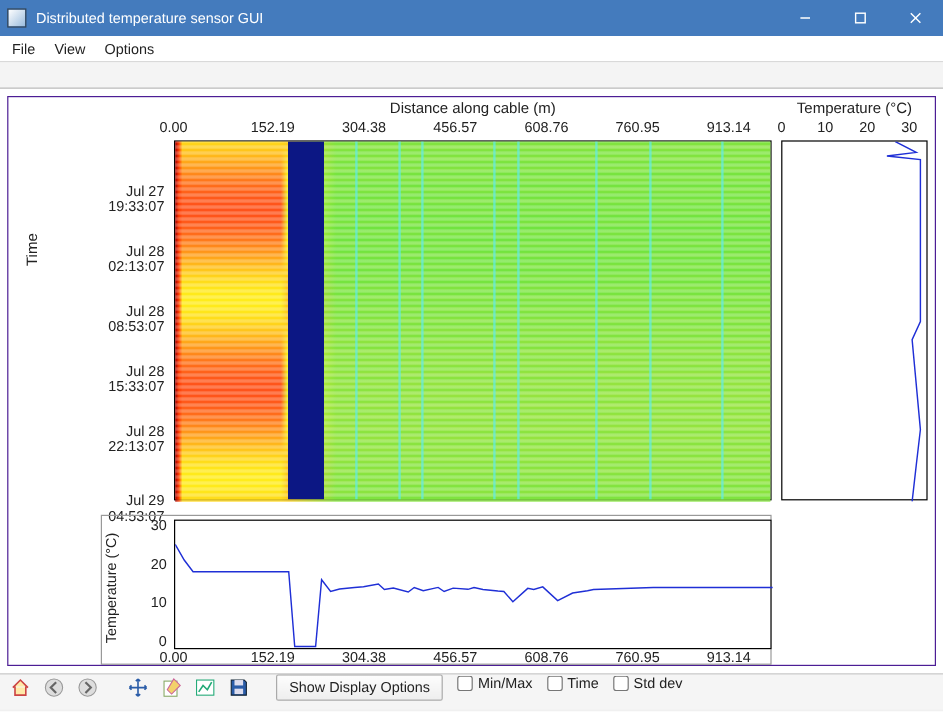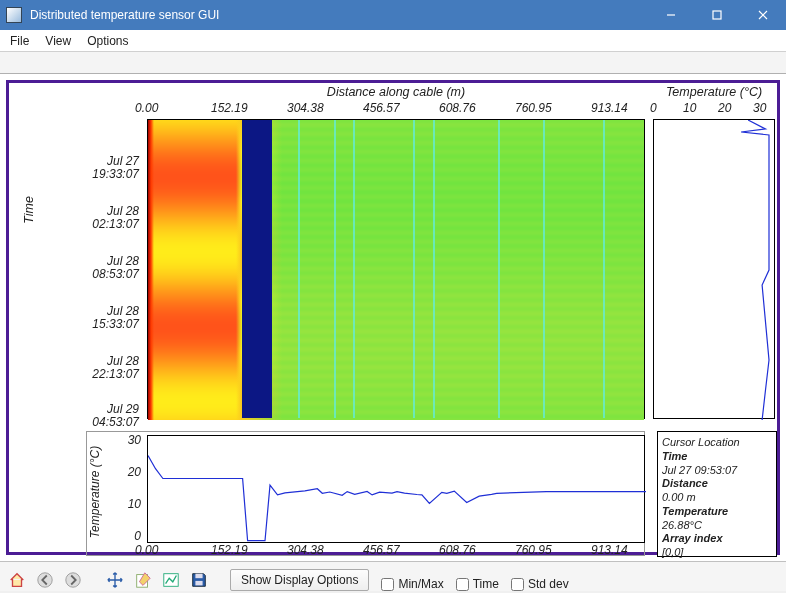--- a/index.html
+++ b/index.html
@@ -22,21 +22,21 @@
 
   
   .tabbar { height: 22px; background:#f4f4f4; border-bottom:1px solid #b0b0b0; display:flex; align-items:flex-end; padding-left:2px; }
   .tab { height:20px; border:1px solid #b0b0b0; border-bottom:none; padding:2px 10px 0; display:flex; align-items:center; gap:6px; background:#ececec; margin-right:0px; border-radius:4px 4px 0 0; }
   .tab.active { background:#fff; font-weight:500; position:relative; top:1px;}
   .tab .close { width:14px; height:14px; display:inline-flex; align-items:center; justify-content:center; }
   .tab .close svg { width:8px; height:8px; stroke:#555; stroke-width:1.5; }
 
   
   .main { position:relative; width:100%; height: calc(593px - 30px - 22px - 22px - 30px - 2px); background:#fff; }
-  .plotframe { position:absolute; left:6px; top:6px; right:6px; bottom:6px; border:3px solid #4c1d95;font-style:italic; }
+  .plotframe { position:absolute; left:6px; top:6px; right:6px; bottom:6px; border:1px solid #4c1d95; }
 
   
   .x-title { position:absolute; left:138px; width:498px; top:2px; text-align:center; font-size:12.5px; }
   .x-axis-top { position:absolute; left:138px; top:18px; width:498px; height:18px; }
   .tick { position:absolute; font-size:12px; }
 
   .heatmap { position:absolute; left:138px; top:36px; width:498px; height:300px; border:1px solid #000; }
   .y-axis-left { position:absolute; left:0; top:36px; width:136px; height:300px; }
   .y-title { position:absolute; left:6px; top:120px; transform:rotate(-90deg); transform-origin:center center; font-size:12.5px; }
   .ytick { position:absolute; right:6px; text-align:right; font-size:12px; line-height:1.1; }
@@ -59,21 +59,21 @@
   
   .heatmap-inner { position:absolute; inset:0; }
   .hrow { position:absolute; left:0; right:0; }
   .blue-band { position:absolute; top:0; bottom:0; background:#0c1784; }
   .cyan-strip { position:absolute; top:0; bottom:0; background: rgba(96,236,234,.7); width:2px;}
 
   
   .profp { stroke:#1f2fd6; stroke-width:1.2; fill:none; }
 
   
-  .toolbar { height: 30px; background:#f5f5f5; border-top:1px solid #c0c0c0; display:flex; align-items:flex-end; gap:6px; padding:0 6px;}
+  .toolbar { height: 30px; background:#f5f5f5; border-top:1px solid #c0c0c0; display:flex; align-items:flex-start; gap:6px; padding:0 6px;}
   .tbtn { width:22px; height:22px; display:flex; align-items:center; justify-content:center; border-radius:2px; }
   .tbtn svg { width:18px; height:18px; }
   .tsep { width:8px; }
   .button { height:22px; border:1px solid #aaa; background:linear-gradient(#fdfdfd,#eee); padding:0 10px; display:flex; align-items:center; border-radius:2px;}
   .cb { display:flex; align-items:center; gap:4px; margin-left:6px; }
   .cb input { width:13px; height:13px; }
 
   .statusbar { height:2px; background:#f0f0f0;}
 
   .ttxt { font-size:12px; }
@@ -126,21 +126,21 @@
       <span class="tick ttxt" style="left:444px">913.14</span>
     </div>
 
     <div class="y-title">Time</div>
     <div class="y-axis-left">
       <div class="ytick" style="top:36px"><span>Jul 27</span><br><span>19:33:07</span></div>
       <div class="ytick" style="top:86px"><span>Jul 28</span><br><span>02:13:07</span></div>
       <div class="ytick" style="top:136px"><span>Jul 28</span><br><span>08:53:07</span></div>
       <div class="ytick" style="top:186px"><span>Jul 28</span><br><span>15:33:07</span></div>
       <div class="ytick" style="top:236px"><span>Jul 28</span><br><span>22:13:07</span></div>
-      <div class="ytick" style="top:284px"><span>Jul 29</span><br><span>04:53:07</span></div>
+      <div class="ytick" style="top:294px"><span>Jul 29</span><br><span>04:53:07</span></div>
     </div>
 
     <div class="heatmap">
       <div class="heatmap-inner" id="hm">
           <div class="hrow" style="top: 0px; height: 1px; background: linear-gradient(90deg, rgb(164, 0, 0) 0px, rgb(255, 58, 0) 3px, rgb(255, 214, 26) 6px, rgb(255, 214, 26) 88px, rgb(249, 205, 31) 94px, rgb(126, 228, 63) 134px, rgb(126, 228, 63) 498px);"></div>
           <div class="hrow" style="top: 1px; height: 1px; background: linear-gradient(90deg, rgb(164, 0, 0) 0px, rgb(255, 58, 0) 3px, rgb(255, 212, 26) 6px, rgb(255, 212, 26) 88px, rgb(249, 206, 31) 94px, rgb(127, 228, 63) 134px, rgb(127, 228, 63) 498px);"></div>
           <div class="hrow" style="top: 2px; height: 1px; background: linear-gradient(90deg, rgb(164, 0, 0) 0px, rgb(255, 58, 0) 3px, rgb(255, 210, 26) 6px, rgb(255, 210, 26) 88px, rgb(249, 207, 31) 94px, rgb(130, 228, 63) 134px, rgb(130, 228, 63) 498px);"></div>
           <div class="hrow" style="top: 3px; height: 1px; background: linear-gradient(90deg, rgb(164, 0, 0) 0px, rgb(255, 58, 0) 3px, rgb(255, 207, 26) 6px, rgb(255, 207, 26) 88px, rgb(249, 208, 31) 94px, rgb(134, 228, 63) 134px, rgb(134, 228, 63) 498px);"></div>
           <div class="hrow" style="top: 4px; height: 1px; background: linear-gradient(90deg, rgb(164, 0, 0) 0px, rgb(255, 58, 0) 3px, rgb(255, 205, 26) 6px, rgb(255, 205, 26) 88px, rgb(249, 210, 31) 94px, rgb(136, 228, 63) 134px, rgb(136, 228, 63) 498px);"></div>
           <div class="hrow" style="top: 5px; height: 1px; background: linear-gradient(90deg, rgb(164, 0, 0) 0px, rgb(255, 58, 0) 3px, rgb(255, 202, 26) 6px, rgb(255, 202, 26) 88px, rgb(249, 211, 31) 94px, rgb(135, 228, 63) 134px, rgb(135, 228, 63) 498px);"></div>
@@ -481,31 +481,20 @@
     <div class="profile-x-axis">
       <span class="tick ttxt" style="left:-12px">0.00</span>
       <span class="tick ttxt" style="left:64px">152.19</span>
       <span class="tick ttxt" style="left:140px">304.38</span>
       <span class="tick ttxt" style="left:216px">456.57</span>
       <span class="tick ttxt" style="left:292px">608.76</span>
       <span class="tick ttxt" style="left:368px">760.95</span>
       <span class="tick ttxt" style="left:444px">913.14</span>
     </div>
 
-    <div class="cursorbox">
-      <div class="hdr">Cursor Location</div>
-      <b>Time</b><br>
-      <span>Jul 27 09:53:07</span><br>
-      <b>Distance</b><br>
-      <span>0.00 m</span><br>
-      <b>Temperature</b><br>
-      <span>26.88°C</span><br>
-      <b>Array index</b><br>
-      <span>[0,0]</span>
-    </div>
 
   </div>
 </div>
 
 <div class="toolbar">
   <div class="tbtn">
       <svg viewBox="0 0 20 20">
         <path d="M3 10 L10 3 L17 10 M5 9 V17 H15 V9" stroke="#c44" stroke-width="1.5" fill="#ffe9a8"></path>
       </svg>
     </div>

